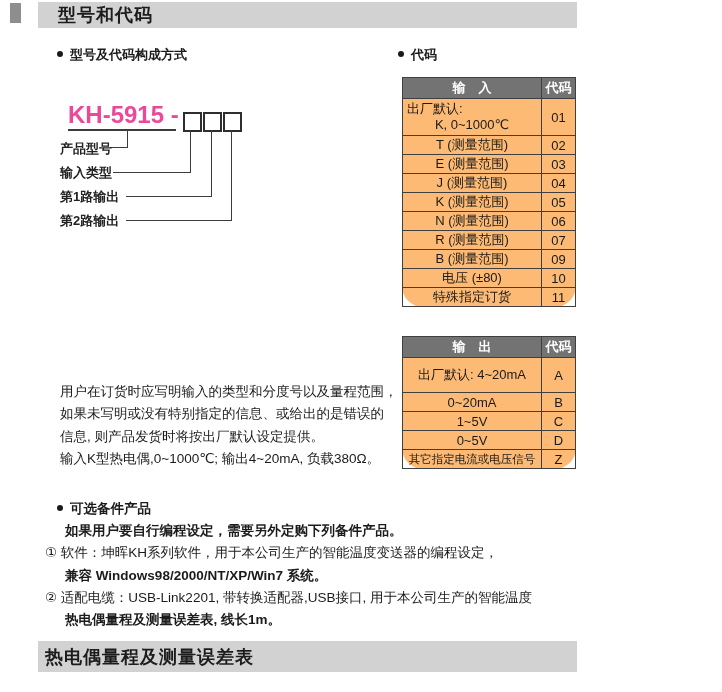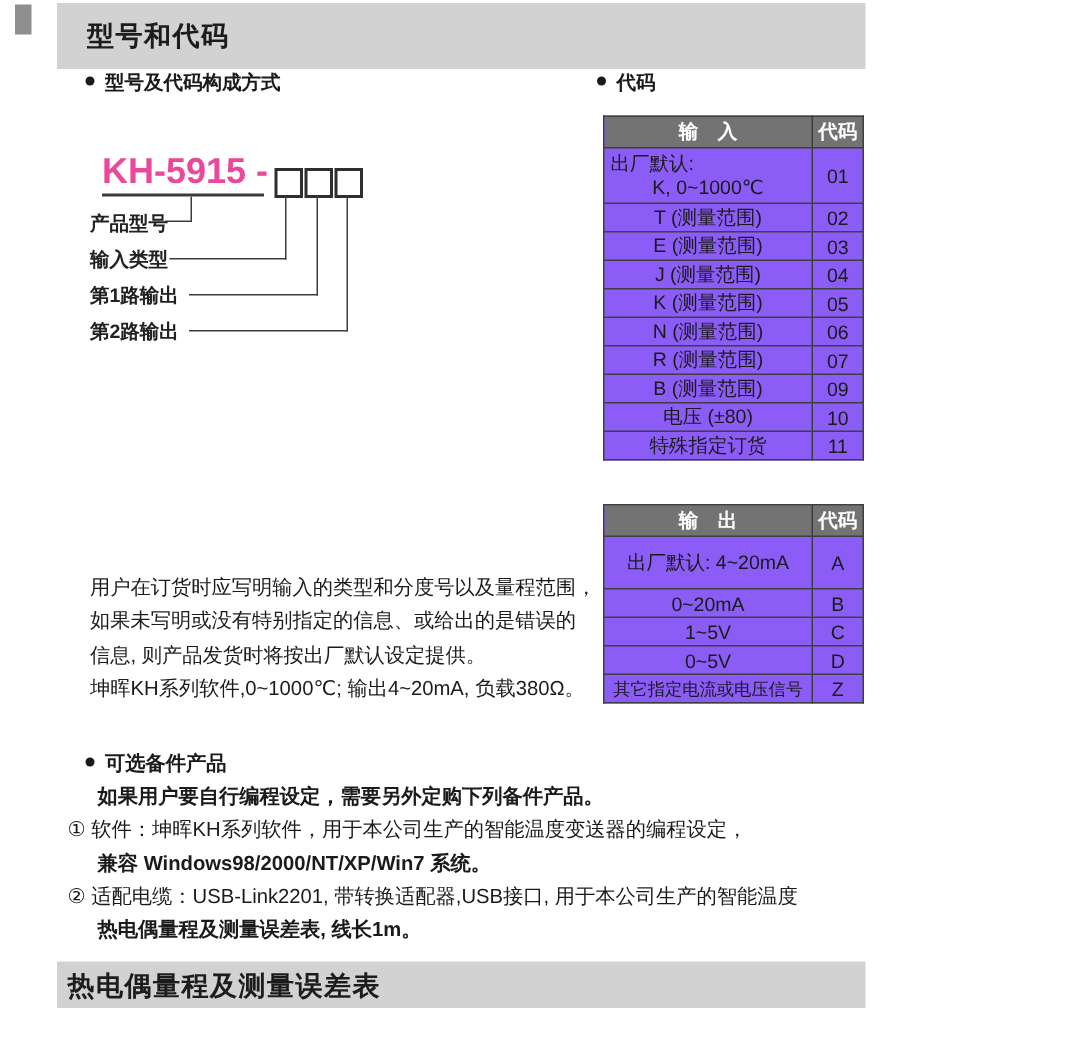--- a/index.html
+++ b/index.html
@@ -9,21 +9,21 @@
     font-family:"Liberation Sans","DejaVu Sans",sans-serif;
   }
 
   
   .bar {
     position:absolute; left:38px; width:539px; background:#d2d2d2;
     font-size:18px; font-weight:bold; color:#1c1c1c;
     display:flex; align-items:center; padding-left:7px; box-sizing:border-box;
     letter-spacing:1px;
   }
-  .title-bar  { top:2px;  height:44px;padding-left:20px; }
+  .title-bar  { top:2px;  height:26px;padding-left:20px; }
   .footer-bar { top:641px; height:31px;text-align:right; }
   .side-tab { position:absolute; left:10px; top:3px; width:11px; height:20px; background:#8e8e8e; }
 
   
   .bullet-line { position:absolute; font-size:13px; font-weight:bold; color:#1a1a1a; white-space:nowrap; }
   .dot { display:inline-block; width:6px; height:6px; border-radius:50%; background:#1a1a1a; margin-right:7px; vertical-align:2px; }
 
   
   .model-text {
     position:absolute; left:68px; top:101px; font-size:24px; font-weight:600;
@@ -34,21 +34,21 @@
   .box1 { left:183px; } .box2 { left:203px; } .box3 { left:223px; }
   .conn { position:absolute; border-right:1.5px solid #3c3c3c; border-bottom:1.5px solid #3c3c3c; }
   .c1 { left:110px; top:131px; width:17px;  height:16px; }
   .c2 { left:113px; top:130px; width:77px;  height:42px; }
   .c3 { left:126px; top:130px; width:85px;  height:66px; }
   .c4 { left:126px; top:130px; width:105px; height:90px; }
   .model-label { position:absolute; left:60px; font-size:13px; font-weight:600; color:#222; white-space:nowrap; }
   .ml1 { top:140px; } .ml2 { top:164px; } .ml3 { top:188px; } .ml4 { top:212px; }
 
   
-  table { position:absolute; border-collapse:collapse; table-layout:fixed; font-size:13px; color:#1a1a1a; background:#8b5cf6; }
+  table { position:absolute; border-collapse:collapse; table-layout:fixed; font-size:13px; color:#1a1a1a; background:#fdba74;border-radius:21px; }
   .t1 { left:402px; top:77px;  width:173px; }
   .t2 { left:402px; top:336px; width:173px; }
   th, td { border:1px solid #3f3f3f; text-align:center; padding:0; white-space:nowrap; overflow:hidden; }
   th { background:#737373; color:#ffffff; font-weight:600; height:20px; font-size:13px; }
   .t1 tr.row { height:19px; }
   .t1 tr.def { height:37px; }
   .t2 tr.row { height:19px; }
   .t2 tr.def { height:35px; }
   .def-cell .l1 { text-align:left; padding-left:4px; line-height:16px; }
   .def-cell .l2 { text-align:center; line-height:16px; }
@@ -183,21 +183,21 @@
           <td class="small-txt">其它指定电流或电压信号</td>
           <td>Z</td>
         </tr>
   </tbody>
     </table>
 
   <div class="note">
     <div>用户在订货时应写明输入的类型和分度号以及量程范围，</div>
     <div>如果未写明或没有特别指定的信息、或给出的是错误的</div>
     <div>信息, 则产品发货时将按出厂默认设定提供。</div>
-    <div>坤晖KH系列软件,0~1000℃; 输出4~20mA, 负载380Ω。</div>
+    <div>输入K型热电偶,0~1000℃; 输出4~20mA, 负载380Ω。</div>
   </div>
 
   <div class="acc">
     <div class="ind1 hd">
       <span class="dot"></span><span>可选备件产品</span>
     </div>
     <div class="ind2">如果用户要自行编程设定，需要另外定购下列备件产品。</div>
     <div>① 软件：坤晖KH系列软件，用于本公司生产的智能温度变送器的编程设定，</div>
     <div class="ind2">兼容 Windows98/2000/NT/XP/Win7 系统。</div>
     <div>② 适配电缆：USB-Link2201, 带转换适配器,USB接口, 用于本公司生产的智能温度</div>

